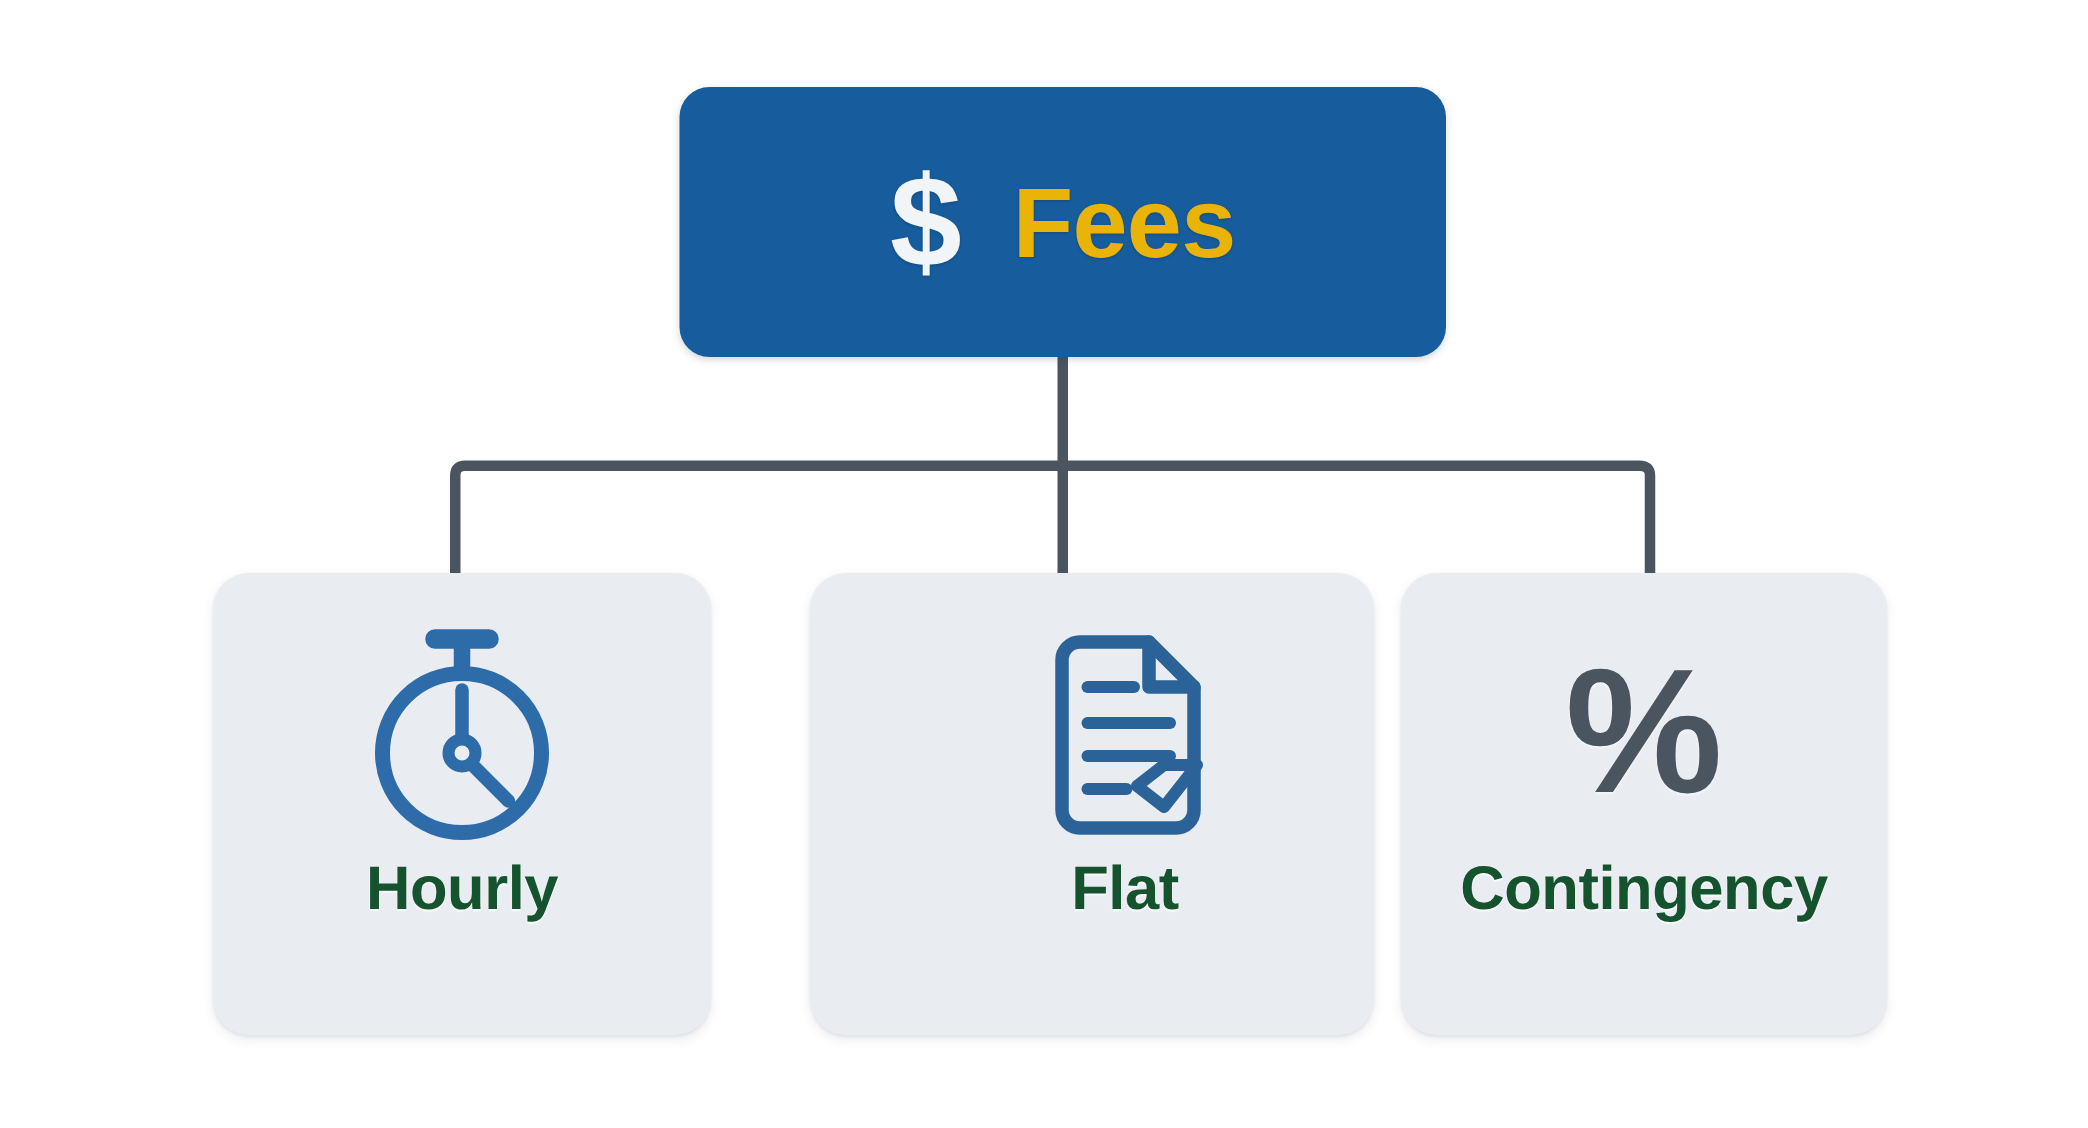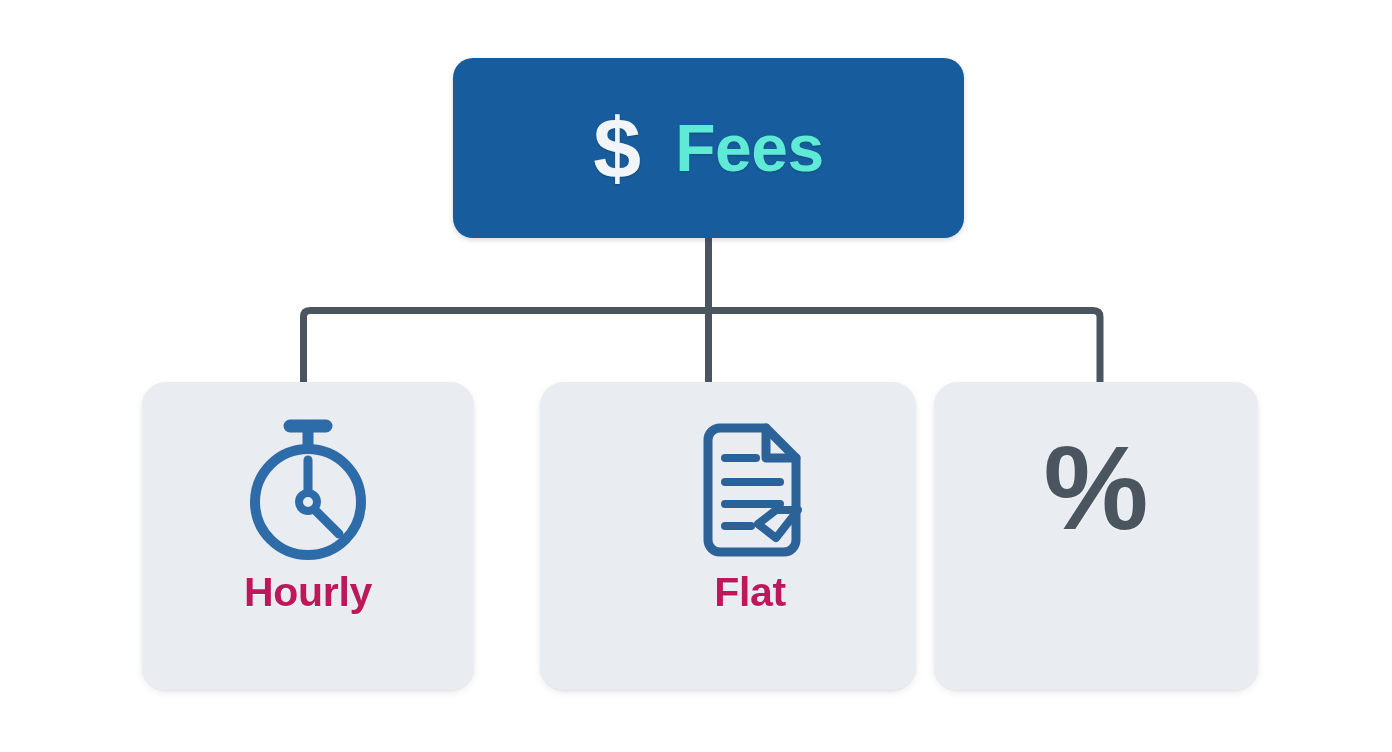--- a/index.html
+++ b/index.html
@@ -51,21 +51,21 @@
   }
   .root-sym {
     color: #f2f5f8;
     font-size: 86px;
     font-weight: bold;
     line-height: 1;
     letter-spacing: 0px;
     text-shadow: 0 1px 2px rgba(0,0,0,0.22);
   }
   .root-label {
-    color: #5eead4;
+    color: #eab308;
     font-size: 66px;
     font-weight: bold;
     line-height: 1;
     letter-spacing: -0.5px;
     text-shadow: 0 1px 2px rgba(0,0,0,0.20);
   }
 
   
   .card {
     position: absolute;
@@ -87,21 +87,21 @@
 
   .card-icon {
     margin-top: 32px;
     height: 148px;
     display: flex;
     align-items: center;
     justify-content: center;
   }
   .card-label {
     margin-top: 10px;
-    color: #be185d;
+    color: #14532d;
     font-size: 41px;
     font-weight: bold;
     line-height: 1;
     letter-spacing: -0.3px;
     text-shadow: 0 1px 1px rgba(255,255,255,0.75);
     white-space: nowrap;
   }
   .pct-glyph {
     color: #4A5560;
     font-size: 118px;
@@ -175,15 +175,16 @@
         </g>
       </svg>
     </div>
     <div class="card-label">Flat</div>
   </div>
 
   <div class="card card-2">
     <div class="card-icon">
       <span class="pct-glyph">%</span>
     </div>
+    <div class="card-label">Contingency</div>
   </div>
 
 </div>
 
 </body></html>

